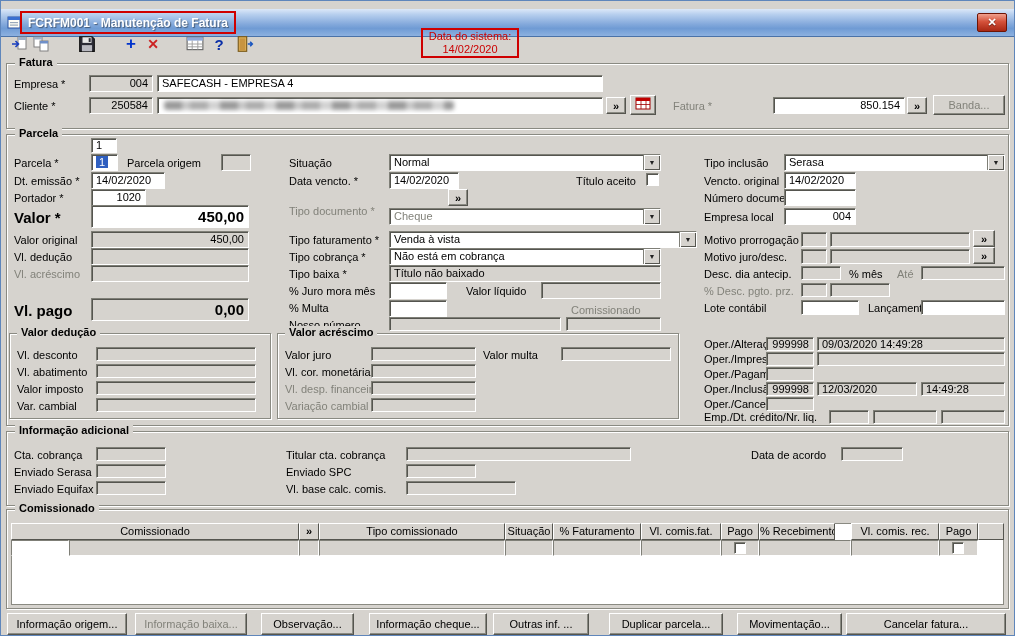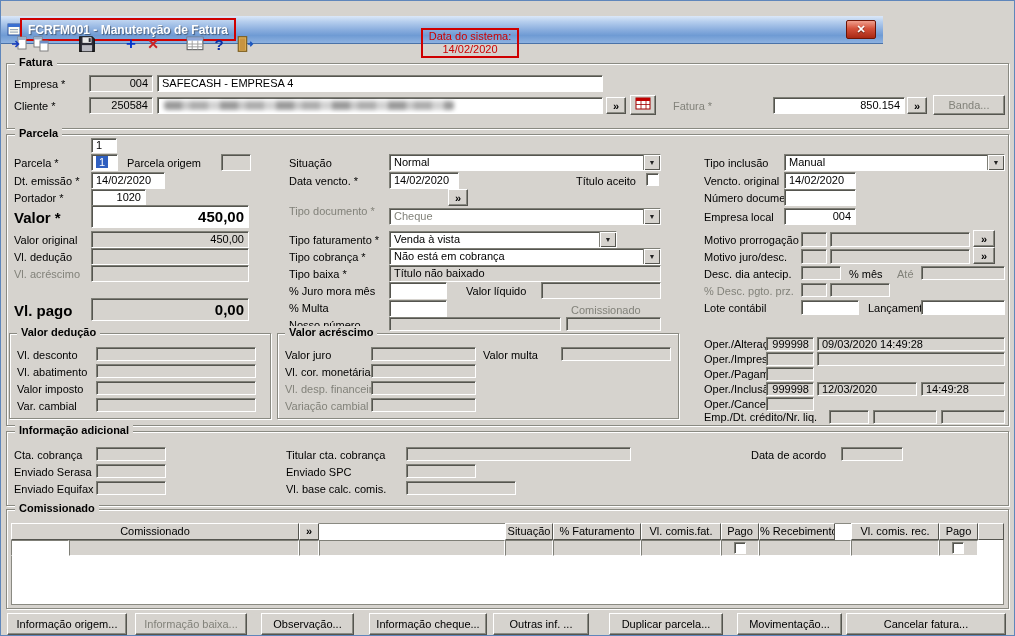--- a/index.html
+++ b/index.html
@@ -1,21 +1,21 @@
 <!DOCTYPE html>
 <html><head>
 <meta charset="utf-8">
 <style>
   * { box-sizing: border-box; margin: 0; padding: 0; }
   html,body { background:#fff; }
   .screen { position:relative; width:1015px; height:636px; background:#d6d3ce;
             font-family:"Liberation Sans",sans-serif; font-size:11px; color:#000;
             overflow:hidden; border:1px solid #5f86bb; }
   
-  .titlebar { position:absolute; left:0; top:15px; width:882px; height:28px;
+  .titlebar { position:absolute; left:0; top:8px; width:1013px; height:28px;
               background:linear-gradient(180deg,#dce8f8 0%,#b7cfee 20%,#85aadc 55%,#6f9bd4 72%,#8db1e0 100%);
               border-bottom:1px solid #4a72a8; }
   .ticon { position:absolute; left:6px; top:6px; width:16px; height:16px; }
   .title-box { position:absolute; left:19px; top:2px; height:23px; border:2px solid #cf0000;
                display:flex; align-items:center; padding:0 6px; }
   .title-text { color:#fff; font-weight:bold; font-size:12px; text-shadow:1px 1px 1px rgba(0,0,0,.45); white-space:nowrap; }
   .close-btn { position:absolute; right:7px; top:4px; width:30px; height:19px;
                background:linear-gradient(180deg,#f0a08e,#d4513a 45%,#a82814);
                border:1px solid #6d1405; border-radius:2px; color:#fff; font-weight:bold; font-size:11px;
                display:flex; align-items:center; justify-content:center; text-shadow:0 1px 1px rgba(0,0,0,.5); }
@@ -183,21 +183,21 @@
   <span class="glg" style="left:14px;top:126px">Parcela</span>
   <div class="fld s" style="left:90px;top:137px;width:26px"><span>1</span></div>
 
   <span class="lbl" style="left:13px;top:156px">Parcela *</span>
   <div class="fld" style="left:90px;top:153px;width:27px"><span class="selhl">1</span></div>
   <span class="lbl" style="left:126px;top:156px">Parcela origem</span>
   <div class="fld ro" style="left:220px;top:153px;width:30px"></div>
   <span class="lbl" style="left:288px;top:156px">Situação</span>
   <div class="fld combo" style="left:388px;top:153px;width:272px"><span>Normal</span></div>
   <span class="lbl" style="left:703px;top:156px">Tipo inclusão</span>
-  <div class="fld combo" style="left:783px;top:153px;width:221px"><span>Manual</span></div>
+  <div class="fld combo" style="left:783px;top:153px;width:221px"><span>Serasa</span></div>
 
   <span class="lbl" style="left:13px;top:174px">Dt. emissão *</span>
   <div class="fld" style="left:90px;top:171px;width:74px"><span>14/02/2020</span></div>
   <span class="lbl" style="left:288px;top:174px">Data vencto. *</span>
   <div class="fld" style="left:388px;top:171px;width:70px"><span>14/02/2020</span></div>
   <span class="lbl" style="left:575px;top:174px">Título aceito</span>
   <span class="cb" style="left:645px;top:172px"></span>
   <span class="lbl" style="left:703px;top:174px">Vencto. original</span>
   <div class="fld" style="left:783px;top:171px;width:72px"><span>14/02/2020</span></div>
 
@@ -212,21 +212,21 @@
   <span class="lbl bigl" style="left:13px;top:207px">Valor *</span>
   <div class="fld bigf num" style="left:90px;top:204px;width:158px"><span>450,00</span></div>
   <span class="lbl dim" style="left:288px;top:204px">Tipo documento *</span>
   <div class="fld combo dis" style="left:388px;top:207px;width:272px"><span>Cheque</span></div>
   <span class="lbl" style="left:703px;top:210px">Empresa local</span>
   <div class="fld num" style="left:783px;top:207px;width:72px"><span>004</span></div>
 
   <span class="lbl" style="left:13px;top:233px">Valor original</span>
   <div class="fld ro num" style="left:90px;top:230px;width:158px"><span>450,00</span></div>
   <span class="lbl" style="left:288px;top:233px">Tipo faturamento *</span>
-  <div class="fld combo" style="left:388px;top:230px;width:228px"><span>Venda à vista</span></div>
+  <div class="fld combo" style="left:388px;top:230px;width:308px"><span>Venda à vista</span></div>
   <span class="lbl" style="left:703px;top:233px">Motivo prorrogação</span>
   <div class="fld ro s" style="left:800px;top:231px;width:26px"></div>
   <div class="fld ro s" style="left:829px;top:231px;width:140px"></div>
   <div class="btn lkp" style="left:972px;top:229px;width:22px;height:17px">
       <span>»</span>
     </div>
 
   <span class="lbl" style="left:13px;top:250px">Vl. dedução</span>
   <div class="fld ro" style="left:90px;top:247px;width:158px"></div>
   <span class="lbl" style="left:288px;top:250px">Tipo cobrança *</span>
@@ -333,20 +333,21 @@
   <span class="lbl" style="left:13px;top:482px">Enviado Equifax</span>
   <div class="fld ro xs" style="left:95px;top:480px;width:70px"></div>
   <span class="lbl" style="left:285px;top:482px">Vl. base calc. comis.</span>
   <div class="fld ro xs" style="left:405px;top:480px;width:110px"></div>
 
   <div class="grp" style="left:5px;top:508px;width:1003px;height:100px"></div>
   <span class="glg" style="left:14px;top:501px">Comissionado</span>
   <div class="gridbody" style="left:10px;top:522px;width:993px;height:82px"></div>
   <div class="ghead" style="left:10px;width:288px">Comissionado</div>
   <div class="ghead lkp" style="left:298px;width:20px">»</div>
+  <div class="ghead" style="left:318px;width:186px">Tipo comissionado</div>
   <div class="ghead" style="left:504px;width:48px">Situação</div>
   <div class="ghead" style="left:552px;width:88px">% Faturamento</div>
   <div class="ghead" style="left:640px;width:80px">Vl. comis.fat.</div>
   <div class="ghead" style="left:720px;width:38px">Pago</div>
   <div class="ghead" style="left:758px;width:76px">% Recebimento</div>
   <div class="ghead" style="left:850px;width:88px">Vl. comis. rec.</div>
   <div class="ghead" style="left:938px;width:39px">Pago</div>
   <div class="ghead" style="left:977px;width:26px"></div>
   <div class="gcell w" style="left:10px;width:58px"></div>
   <div class="gcell" style="left:68px;width:230px"></div>

